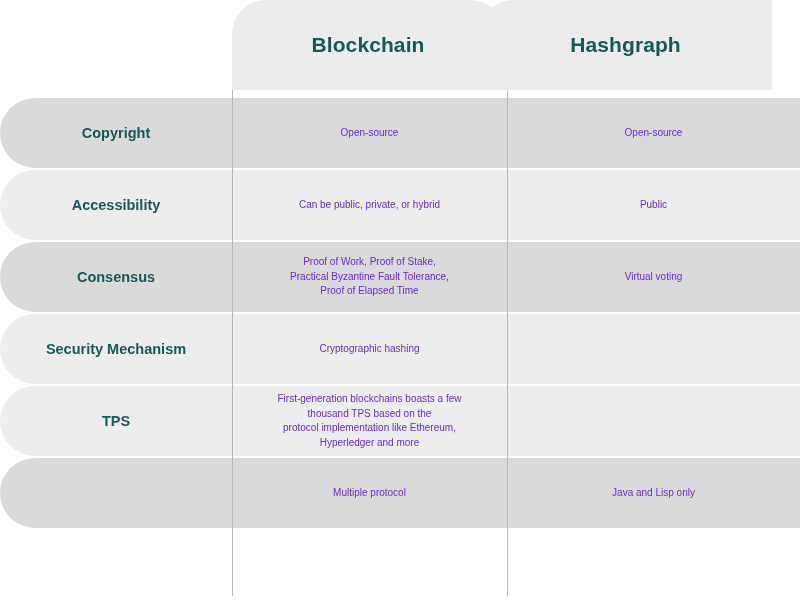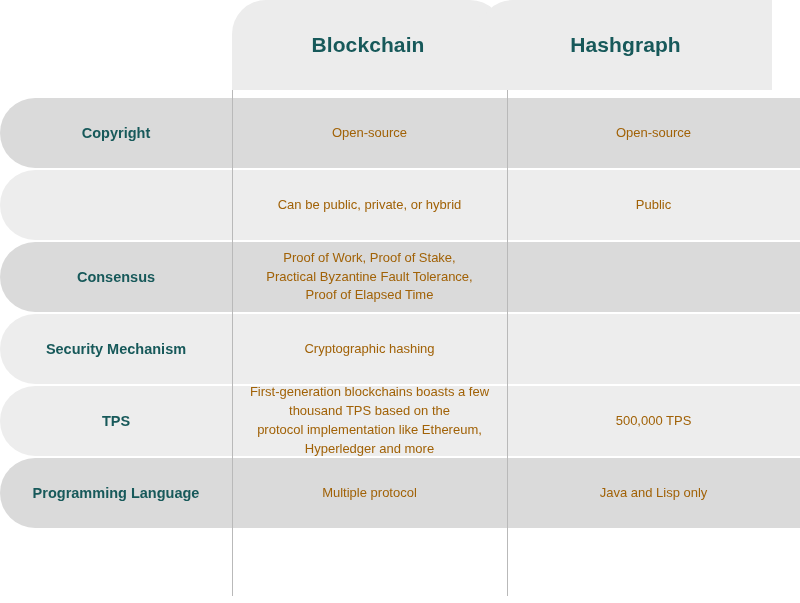--- a/index.html
+++ b/index.html
@@ -102,22 +102,22 @@
   }
 
   .label-text {
     color: #17595a;
     font-size: 14.5px;
     font-weight: bold;
     text-align: center;
     line-height: 1.25;
   }
   .value-text {
-    color: #a16207;
-    font-size: 13px;
+    color: #6d28d9;
+    font-size: 10px;
     font-weight: normal;
     text-align: center;
     line-height: 1.45;
     white-space: pre-line;
   }
 
   
   .divider {
     position: absolute;
     top: 90px;
@@ -150,36 +150,42 @@
       </div>
       <div class="cell col-a">
         <span class="value-text">Open-source</span>
       </div>
       <div class="cell col-b">
         <span class="value-text">Open-source</span>
       </div>
     </div>
 
     <div class="row alt">
+      <div class="cell label">
+        <span class="label-text">Accessibility</span>
+      </div>
       <div class="cell col-a">
         <span class="value-text">Can be public, private, or hybrid</span>
       </div>
       <div class="cell col-b">
         <span class="value-text">Public</span>
       </div>
     </div>
 
     <div class="row">
       <div class="cell label">
         <span class="label-text">Consensus</span>
       </div>
       <div class="cell col-a">
         <span class="value-text">Proof of Work, Proof of Stake,
 Practical Byzantine Fault Tolerance,
 Proof of Elapsed Time</span>
+      </div>
+      <div class="cell col-b">
+        <span class="value-text">Virtual voting</span>
       </div>
     </div>
 
     <div class="row alt">
       <div class="cell label">
         <span class="label-text">Security Mechanism</span>
       </div>
       <div class="cell col-a">
         <span class="value-text">Cryptographic hashing</span>
       </div>
@@ -189,29 +195,23 @@
     <div class="row alt">
       <div class="cell label">
         <span class="label-text">TPS</span>
       </div>
       <div class="cell col-a">
         <span class="value-text">First-generation blockchains boasts a few
 thousand TPS based on the
 protocol implementation like Ethereum,
 Hyperledger and more</span>
       </div>
-      <div class="cell col-b">
-        <span class="value-text">500,000 TPS</span>
-      </div>
     </div>
 
     <div class="row">
-      <div class="cell label">
-        <span class="label-text">Programming Language</span>
-      </div>
       <div class="cell col-a">
         <span class="value-text">Multiple protocol</span>
       </div>
       <div class="cell col-b">
         <span class="value-text">Java and Lisp only</span>
       </div>
     </div>
 
   </div>
 

